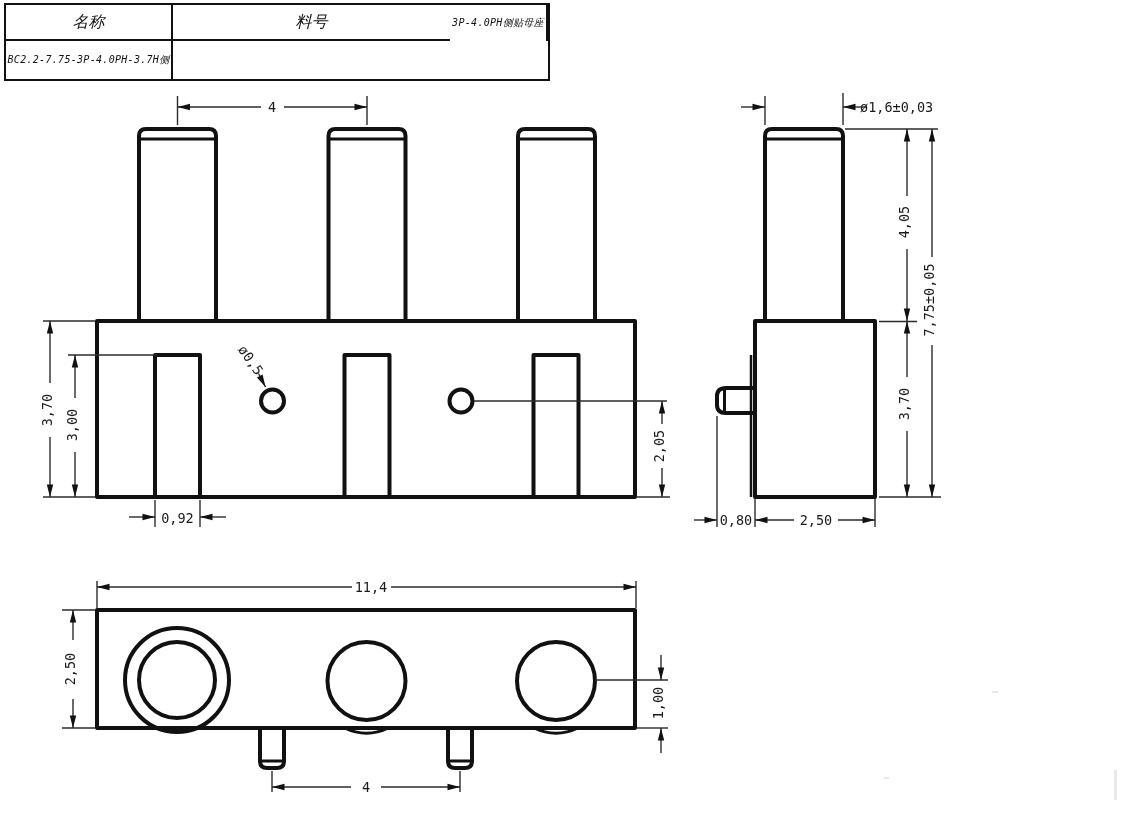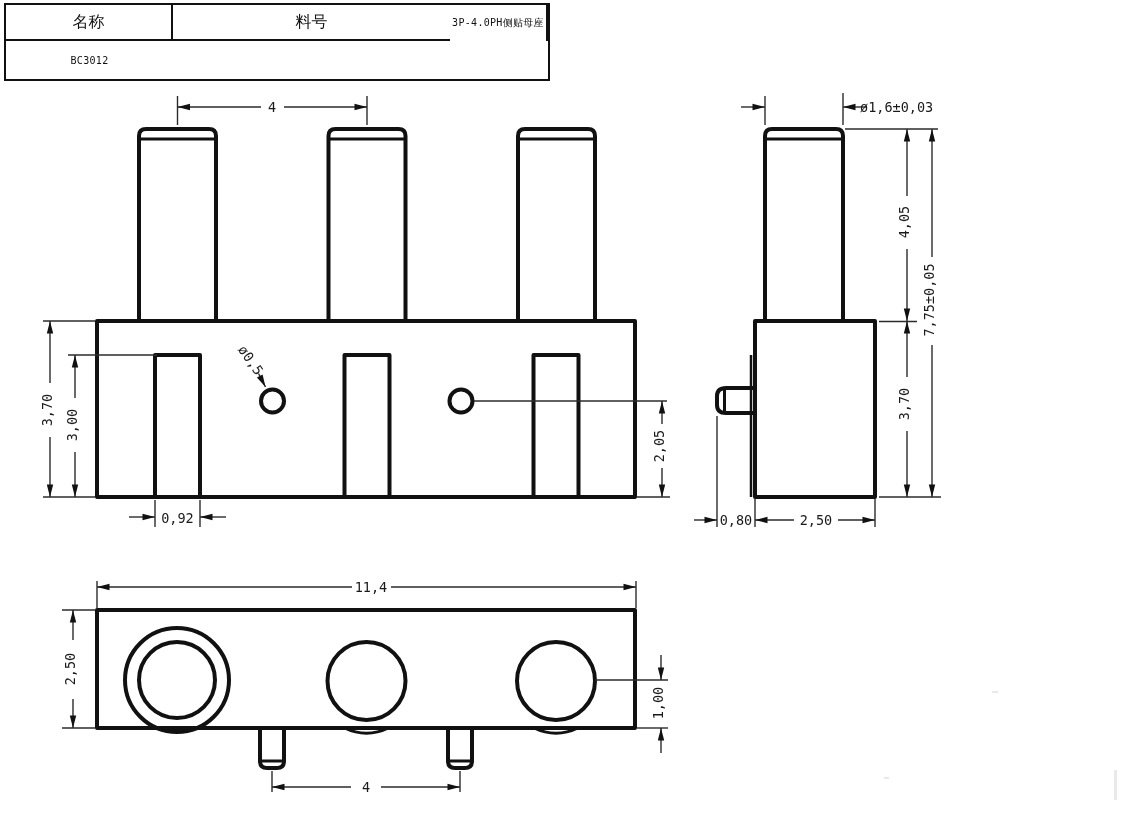--- a/index.html
+++ b/index.html
@@ -8,21 +8,21 @@
     font-family:"DejaVu Sans Mono","DejaVu Sans",monospace;overflow:hidden;
   }
   
   .spec-table{
     position:absolute;left:4px;top:3px;
     display:grid;grid-template-columns:167px 277px 98px;grid-template-rows:36px 38px;
     border:2px solid #111;background:#fff;color:#111;
   }
   .spec-table .cell{
     display:flex;align-items:center;justify-content:center;
-    border-right:2px solid #111;white-space:nowrap;
+    border-right:2px solid #111;white-space:nowrap;font-style:italic;
   }
   .spec-table .cell.lastcol{border-right:none;}
   .spec-table .cell.hdr{border-bottom:2px solid #111;font-size:16px;}
   .spec-table .cell.val{font-size:10px;letter-spacing:.3px;}
   
   svg.drawing{position:absolute;left:0;top:0;}
   .outline{stroke:#111;stroke-width:4;fill:#fff;stroke-linejoin:round;}
   .outline-nf{stroke:#111;stroke-width:4;fill:none;stroke-linejoin:round;}
   .capline{stroke:#111;stroke-width:3;fill:none;}
   .thinline{stroke:#111;stroke-width:2.5;fill:none;}
@@ -32,21 +32,21 @@
 </style>
 </head>
 <body>
 
 <div id="stage">
 
   <div class="spec-table">
     <div class="cell hdr">名称</div>
     <div class="cell hdr lastcol">料号</div>
     <div class="cell val">3P-4.0PH侧贴母座</div>
-    <div class="cell val lastcol">BC3012</div>
+    <div class="cell val">BC2.2-7.75-3P-4.0PH-3.7H侧</div>
   </div>
 
   <svg class="drawing" width="1121" height="814" viewBox="0 0 1121 814">
     <defs>
       <marker id="arw" markerUnits="userSpaceOnUse" markerWidth="14" markerHeight="8" refX="13" refY="4" orient="auto-start-reverse">
         <path d="M0.5,0.8 L13,4 L0.5,7.2 z" fill="#111"></path>
       </marker>
     </defs>
 
     <g>

